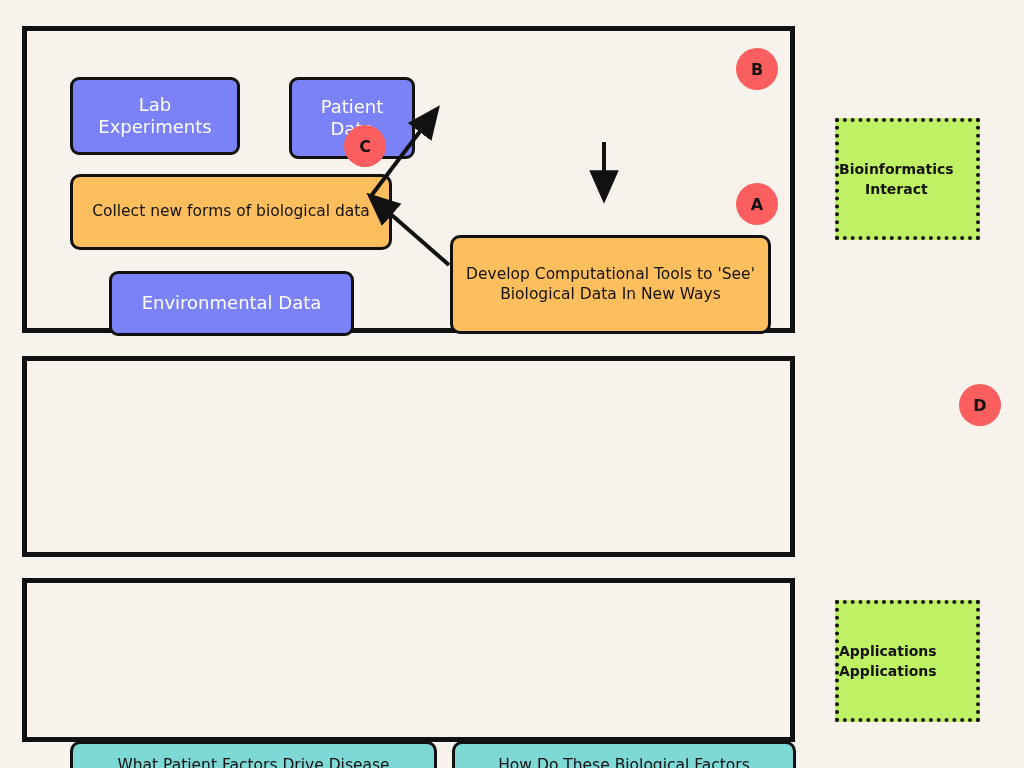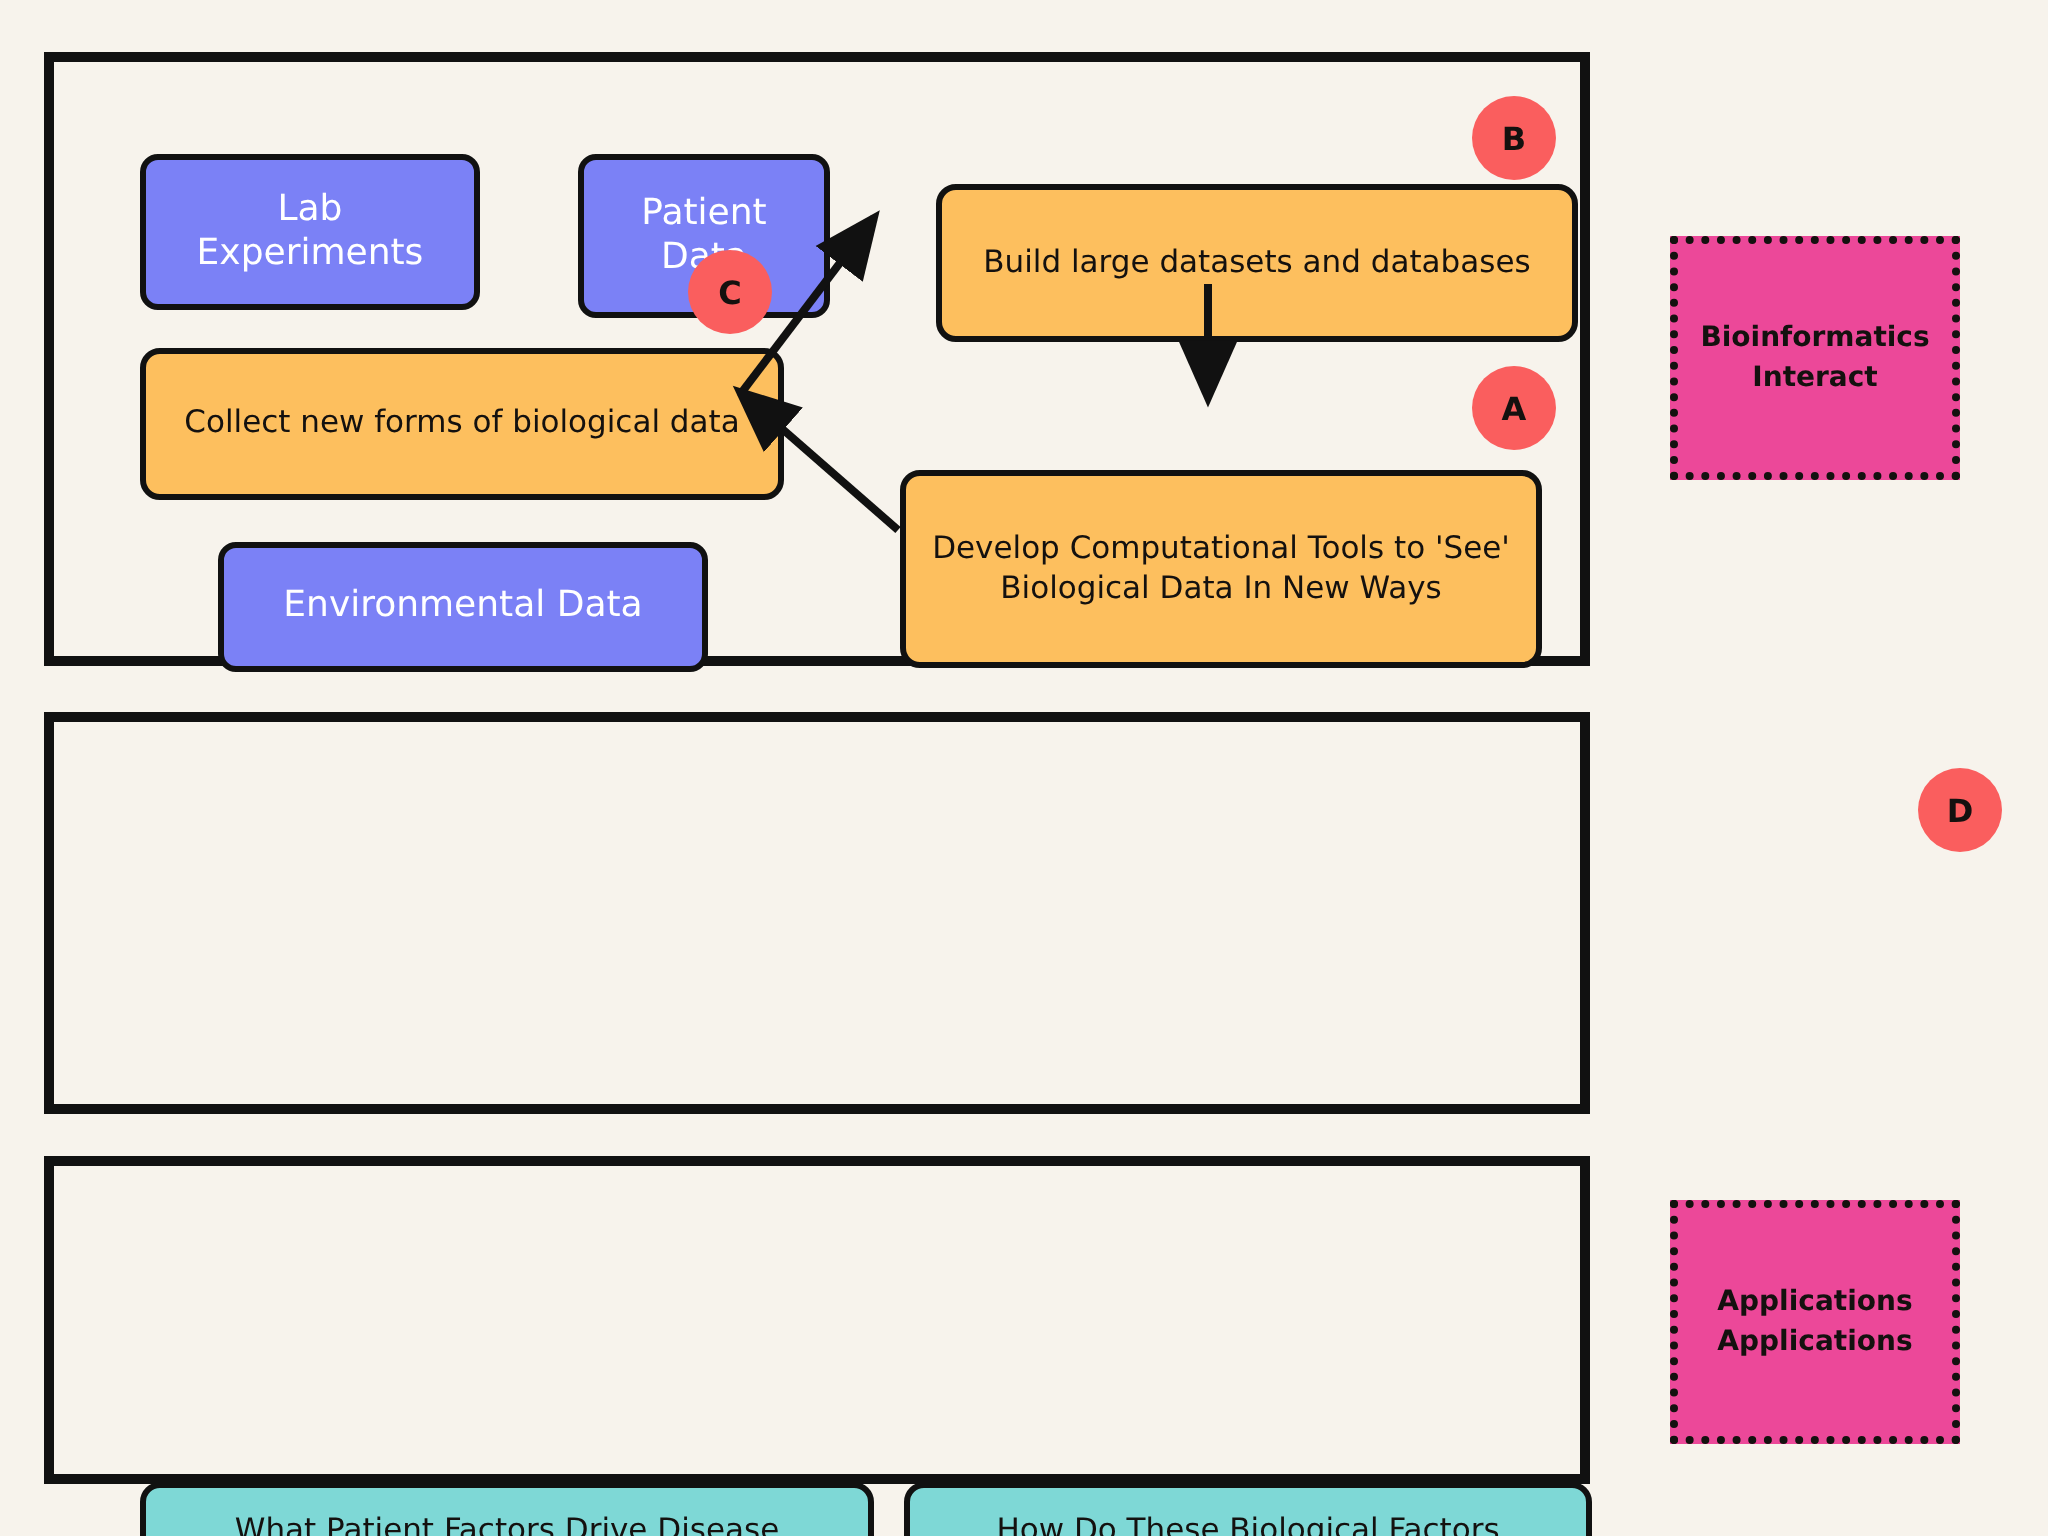--- a/index.html
+++ b/index.html
@@ -64,24 +64,23 @@
   #node-develop-tools       {left:423px; top:204px; width:321px; height:99px;}
 
   #node-q-patient-factors   {left:43px;  top:380px; width:367px; height:68px;}
   #node-q-factors-interact  {left:425px; top:380px; width:344px; height:68px;}
 
   
   .legend-box{
     position:absolute;
     box-sizing:border-box;
     border:4px dotted #14110f;
-    background:#ec4899;
+    background:#bef264;
     display:flex;
     align-items:center;
-    justify-content:center;
     text-align:center;
     font-size:14px;
     font-weight:bold;
     color:#14110f;
     line-height:1.45;
   }
   #legend-bioinformatics{left:835px; top:118px; width:145px; height:122px;}
   #legend-biological    {left:835px; top:395px; width:145px; height:122px;}
   #legend-translational {left:835px; top:600px; width:145px; height:122px;}
 
@@ -121,23 +120,20 @@
     </div>
 
     <div class="node proj" id="node-collect-data">
       <span>Collect new forms of biological data</span>
     </div>
 
     <div class="node src" id="node-environmental-data">
       <span>Environmental Data</span>
     </div>
 
-    <div class="node proj" id="node-build-datasets">
-      <span>Build large datasets and databases</span>
-    </div>
 
     <div class="node proj" id="node-develop-tools">
       <span>Develop  Computational Tools to 'See' Biological Data In New Ways</span>
     </div>
   </div>
 
   <div class="panel" id="panel-questions">
 
     <div class="node question" id="node-q-patient-factors">
       <span>What Patient Factors Drive Disease Progression?</span>

